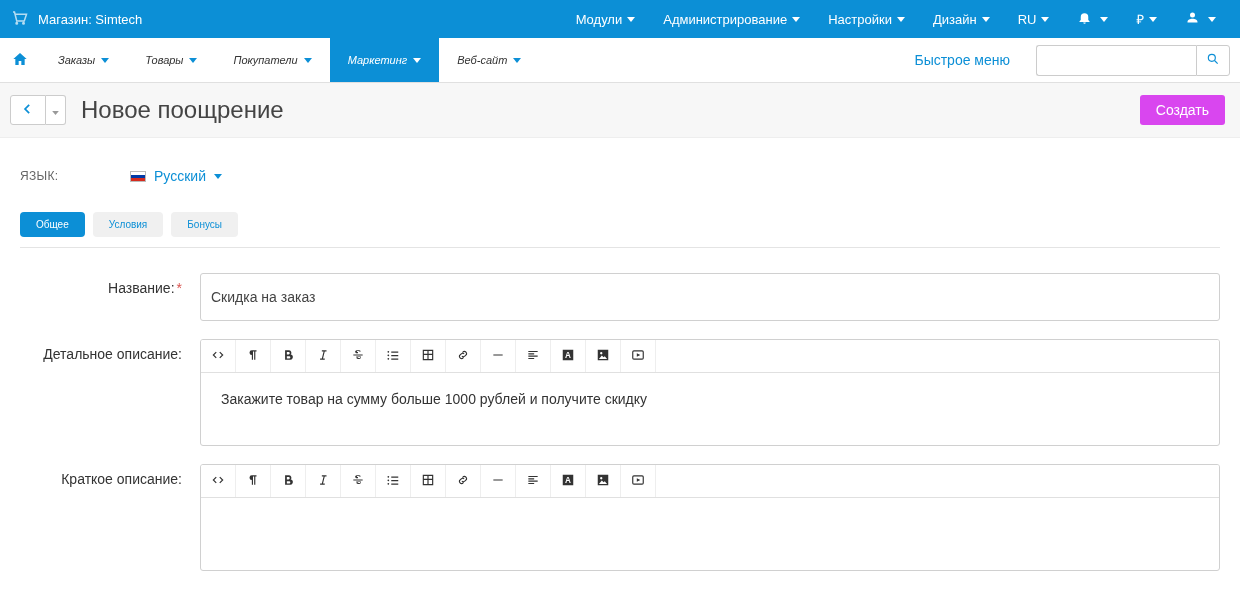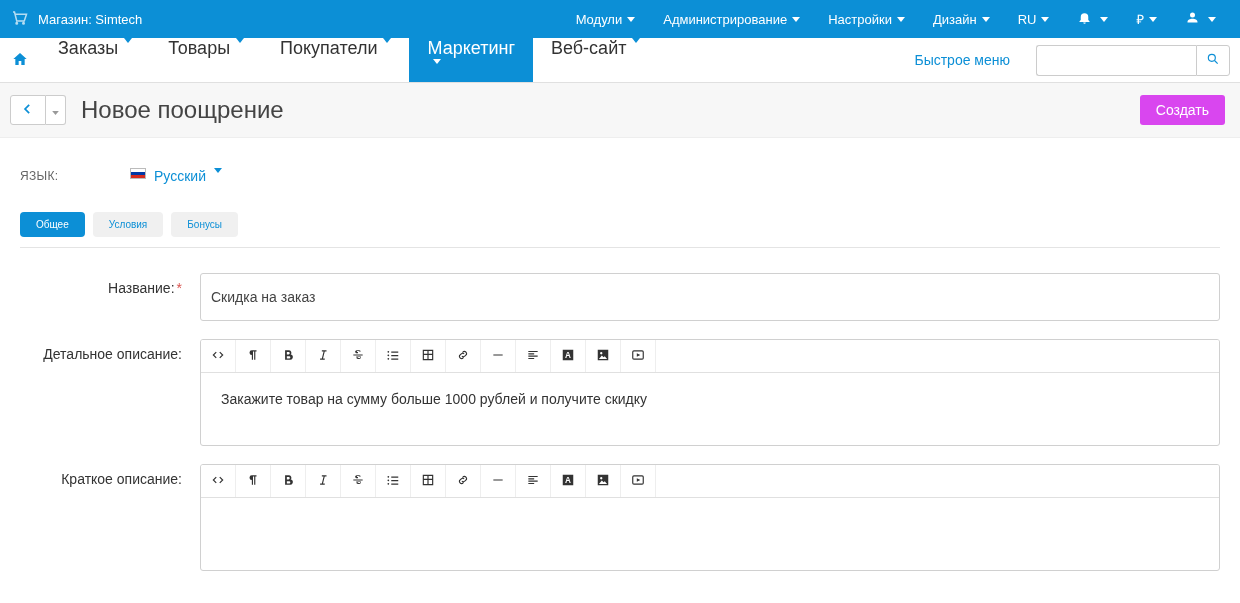--- a/index.html
+++ b/index.html
@@ -8,40 +8,40 @@
 .topbar { background: #0c8fd6; height: 38px; display: flex; align-items: center; color: #fff; padding: 0 10px; }
 .topbar-left { display: flex; align-items: center; gap: 10px; }
 .topbar-left svg { opacity: 0.7; }
 .store-label { color: #fff; font-size: 13px; }
 .topbar-right { margin-left: auto; display: flex; align-items: center; height: 100%; }
 .top-menu-item { color: #fff; padding: 0 14px; height: 54px; display: flex; align-items: center; cursor: pointer; font-size: 13px; }
 .top-menu-item .caret-icon { margin-left: 5px; }
 
 .navbar { background: #fff; height: 45px; border-bottom: 1px solid #e0e0e0; display: flex; align-items: stretch; padding: 0 10px 0 0; }
 .nav-home { width: 40px; display: flex; align-items: center; justify-content: center; color: #0c8fd6; cursor: pointer; }
-.nav-item { padding: 0 18px; display: flex; align-items: flex-start; color: #333; cursor: pointer; font-size: 18px; }
-.nav-item.active { background: #0c8fd6; color: #fff; flex-direction: column; }
+.nav-item { padding: 0 18px; display: flex; align-items: center; color: #333; cursor: pointer; font-size: 11px; font-style: italic; }
+.nav-item.active { background: #0c8fd6; color: #fff; }
 .nav-item .caret-icon { margin-left: 6px; }
 .nav-spacer { flex: 1; }
 .quick-menu { color: #0c8fd6; display: flex; align-items: center; padding: 0 18px; cursor: pointer; font-size: 14px; justify-content: center; }
 .search-wrap { display: flex; align-items: center; padding: 7px 0 7px 8px; }
 .search-input { width: 160px; height: 31px; border: 1px solid #ccc; border-right: none; border-radius: 3px 0 0 3px; padding: 0 8px; font-size: 13px; outline: none; }
 .search-btn { height: 31px; width: 34px; border: 1px solid #ccc; border-radius: 0 3px 3px 0; background: #fff; color: #0c8fd6; display: flex; align-items: center; justify-content: center; cursor: pointer; }
 
 .titlebar { background: #f7f7f7; padding: 12px 10px; display: flex; align-items: center; border-bottom: 1px solid #eee; }
 .back-group { display: flex; margin-right: 15px; }
 .back-btn { width: 36px; height: 30px; border: 1px solid #ccc; background: #fff; display: flex; align-items: center; justify-content: center; color: #0c8fd6; cursor: pointer; border-radius: 3px 0 0 3px; }
 .back-caret { width: 20px; height: 30px; border: 1px solid #ccc; border-left: none; background: #fff; display: flex; align-items: center; justify-content: center; color: #999; cursor: pointer; border-radius: 0 3px 3px 0; }
 .page-title { font-size: 24px; font-weight: 400; color: #444; }
 .create-btn { margin-left: auto; background: #d946ef; color: #fff; border: none; padding: 7px 16px; border-radius: 3px; cursor: pointer; font-size: 14px; margin-right: 5px; }
 
 .content { padding: 30px 20px; }
 .lang-row { display: flex; align-items: center; margin-bottom: 28px; }
 .lang-label { width: 110px; font-size: 12px; color: #666; text-transform: uppercase; letter-spacing: 0.3px; }
-.lang-picker { display: flex; align-items: flex-start; gap: 8px; color: #0c8fd6; cursor: pointer; font-size: 14px; }
+.lang-picker { display: flex; align-items: center; gap: 8px; color: #0c8fd6; cursor: pointer; font-size: 14px; }
 .flag { width: 16px; height: 11px; display: inline-block; position: relative; background: linear-gradient(to bottom, #fff 0%, #fff 33%, #0039a6 33%, #0039a6 66%, #d52b1e 66%, #d52b1e 100%); border: 1px solid #bbb; }
 
 .tabs { display: flex; gap: 8px; border-bottom: 1px solid #e4e4e4; padding-bottom: 0; margin-bottom: 25px; }
 .tab { padding: 7px 16px; border-radius: 4px; background: #f0f0f0; color: #0c8fd6; cursor: pointer; font-size: 10px; margin-bottom: 10px; }
 .tab.active { background: #0c8fd6; color: #fff; }
 
 .form-row { display: flex; align-items: flex-start; margin-bottom: 18px; }
 .form-label { width: 180px; text-align: right; padding-right: 18px; padding-top: 7px; font-size: 14px; color: #333; }
 .form-label .req { color: #d9534f; margin-left: 2px; }
 .form-field { flex: 1; }

